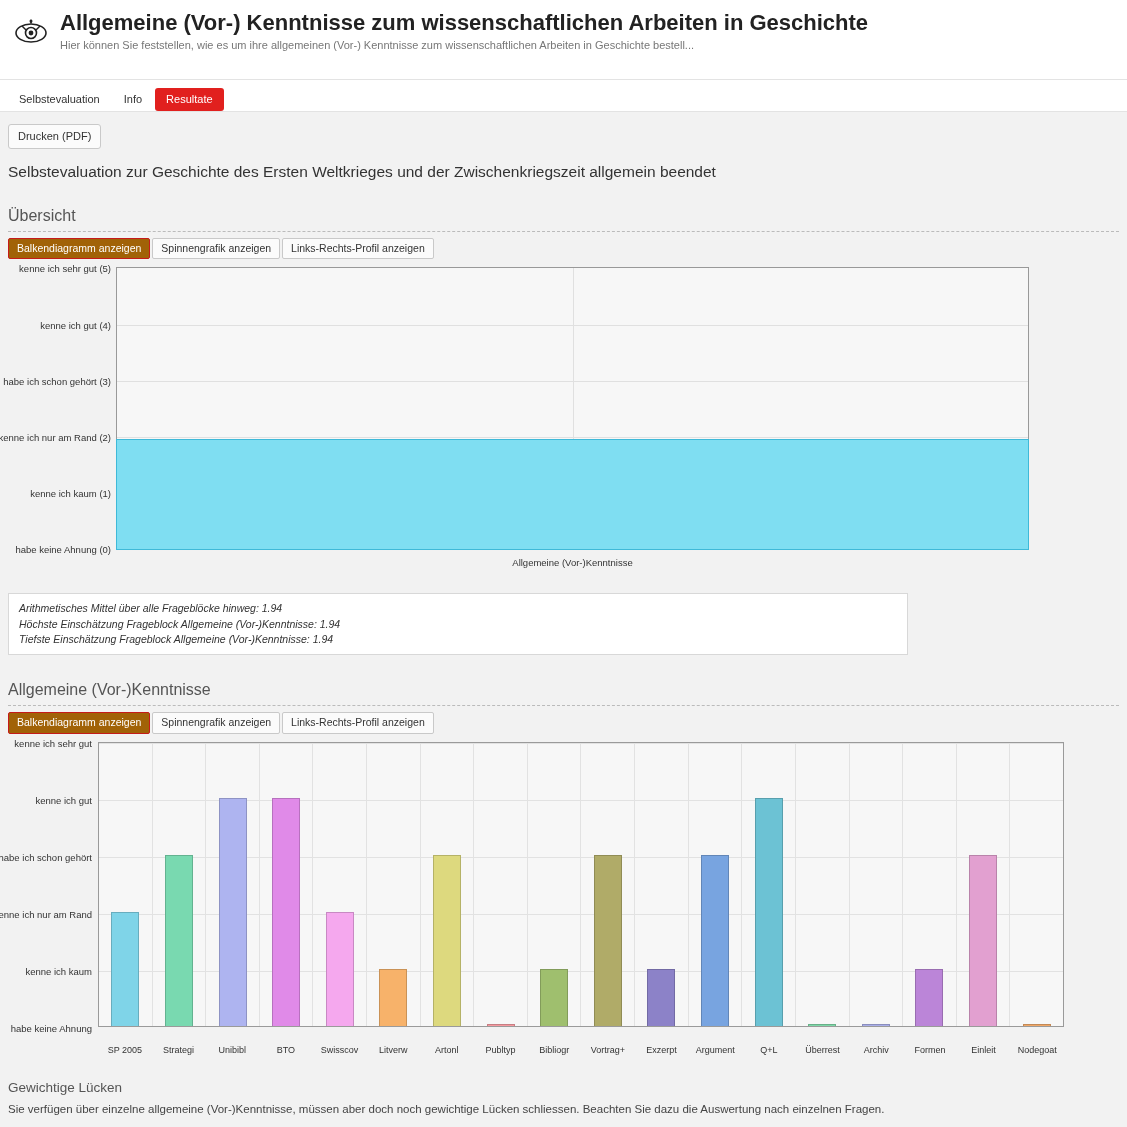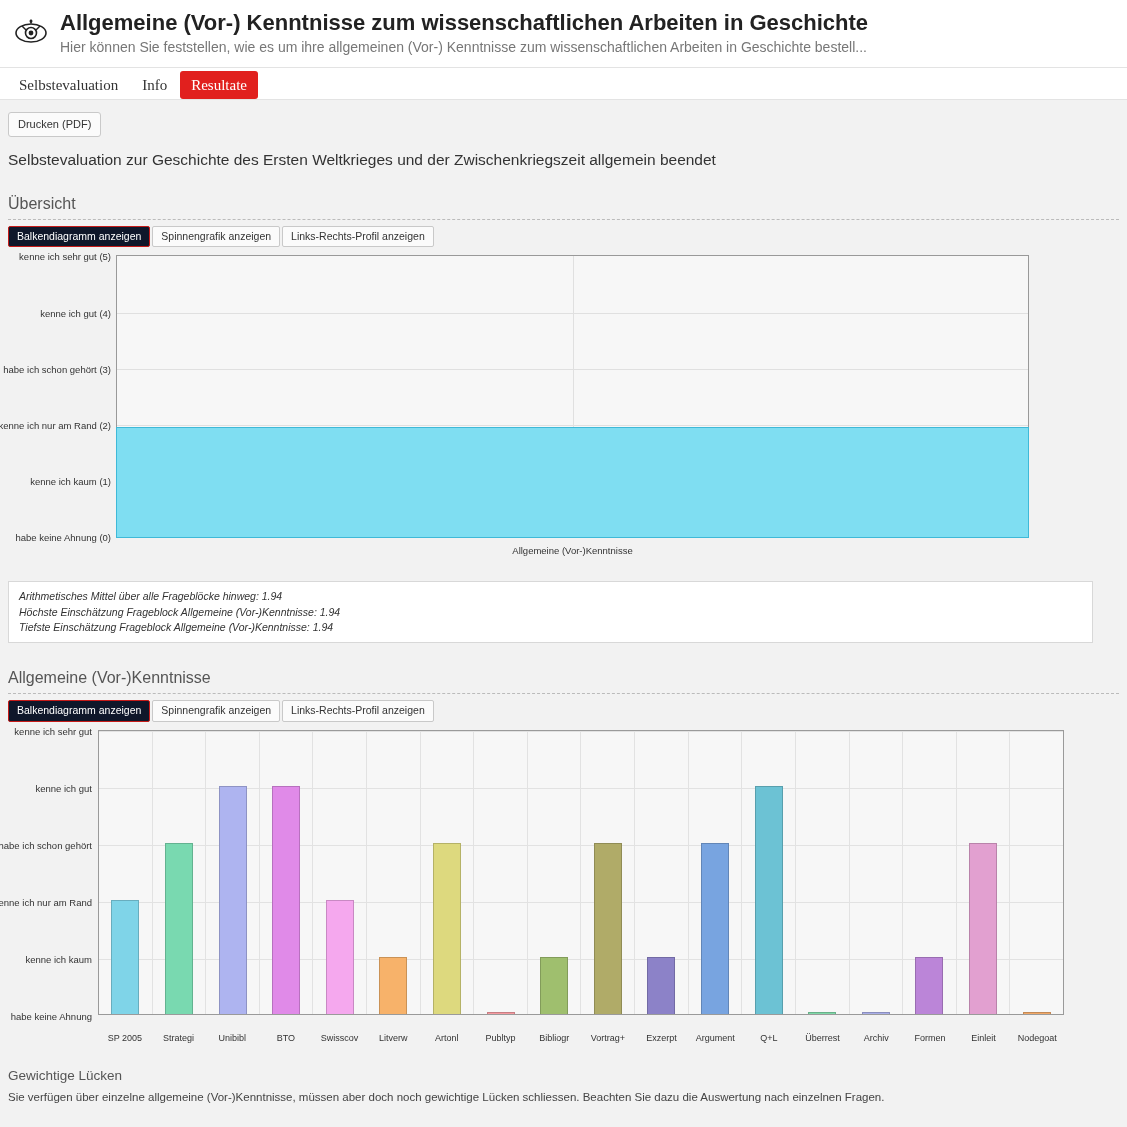--- a/index.html
+++ b/index.html
@@ -11,64 +11,64 @@
   }
   .page {
     width: 1127px;
     min-height: 1127px;
     position: relative;
     background: #f2f2f2;
   }
   
   .header {
     background: #ffffff;
-    padding: 10px 14px 12px 14px;
+    padding: 10px 14px 28px 14px;
     display: flex;
     align-items: flex-start;
     gap: 12px;
     border-bottom: 1px solid #e3e3e3;
   }
   .logo {
     width: 34px; height: 34px;
     flex: 0 0 34px;
     margin-top: 4px;
   }
   .header-text { flex: 1 1 auto; }
   .header-title {
     font-size: 22px;
     font-weight: bold;
     color: #222;
     line-height: 1.2;
     margin: 0 0 3px 0;
   }
   .header-sub {
-    font-size: 14px;
+    font-size: 11px;
     color: #777;
     margin: 0;
   }
   
   .tabbar {
     background: #ffffff;
     padding: 7px 8px 0 8px;
     display: flex;
     align-items: flex-end;
     gap: 2px;
     height: 32px;
     border-bottom: 1px solid #e3e3e3;
   }
   .tab {
-    font-size: 15px;
+    font-size: 11px;
     padding: 5px 11px;
     border-radius: 3px;
     color: #333;
     cursor: pointer;
     line-height: 1.2;
     background: transparent;
     border: none;
-    font-family: Liberation Serif, serif;
+    font-family: Liberation Sans, sans-serif;
   }
   .tab.active {
     background: #e1201e;
     color: #ffffff;
   }
   
   .toolbar {
     padding: 12px 8px 4px 8px;
   }
   .btn {
@@ -117,21 +117,21 @@
     padding: 3px 8px;
     border: 1px solid #c9c9c9;
     background: #fbfbfb;
     color: #333;
     border-radius: 2px;
     cursor: pointer;
     font-family: inherit;
     line-height: 1.3;
   }
   .cbtn.active {
-    background: #0f172a;
+    background: #a16207;
     border-color: #c51b19;
     color: #fff;
   }
   
   .chart1-wrap {
     position: relative;
     height: 310px;
     padding-left: 108px;
     padding-right: 90px;
   }
@@ -175,21 +175,21 @@
     text-align: center;
     font-size: 9.5px;
     color: #333;
   }
   
   .statsbox {
     margin: 16px 0 0 0;
     background: #ffffff;
     border: 1px solid #d8d8d8;
     padding: 7px 10px;
-    width: 1085px;
+    width: 900px;
   }
   .statsbox div {
     font-size: 10.5px;
     font-style: italic;
     color: #333;
     line-height: 1.45;
   }
   
   .chart2-wrap {
     position: relative;

